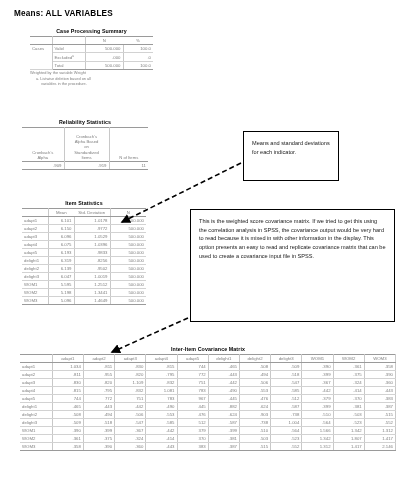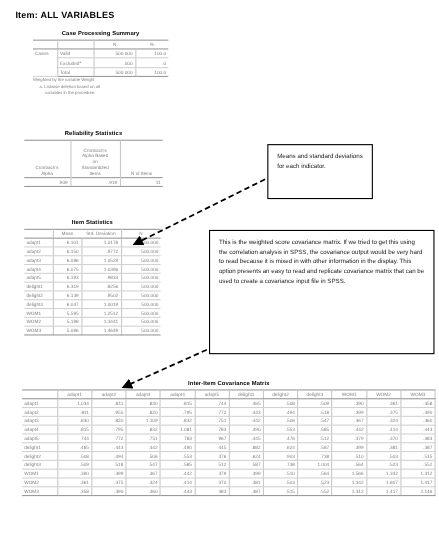--- a/index.html
+++ b/index.html
@@ -139,21 +139,21 @@
     position: absolute;
     left: 0; top: 0;
     width: 399px;
     height: 493px;
     pointer-events: none;
   }
 </style>
 </head>
 <body>
 
-<div class="scale-title">Item: ALL VARIABLES</div>
+<div class="scale-title">Means: ALL VARIABLES</div>
 
 <div id="case-processing-block">
   <div class="tbl-title">Case Processing Summary</div>
   <table class="spss-table">
     <colgroup>
       <col style="width:22px">
         <col style="width:33px">
         <col style="width:38px">
         <col style="width:30px">
     </colgroup>

